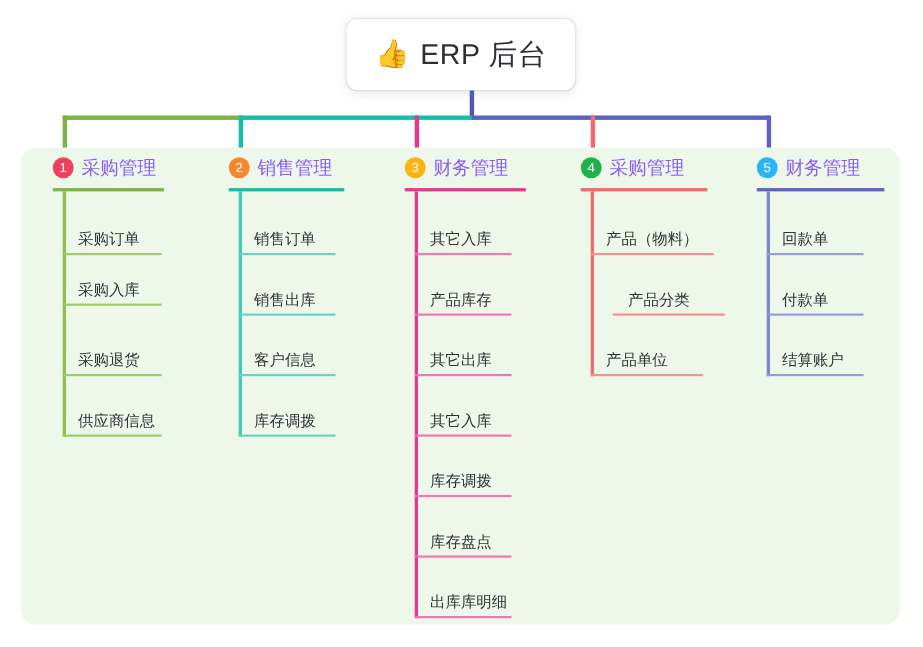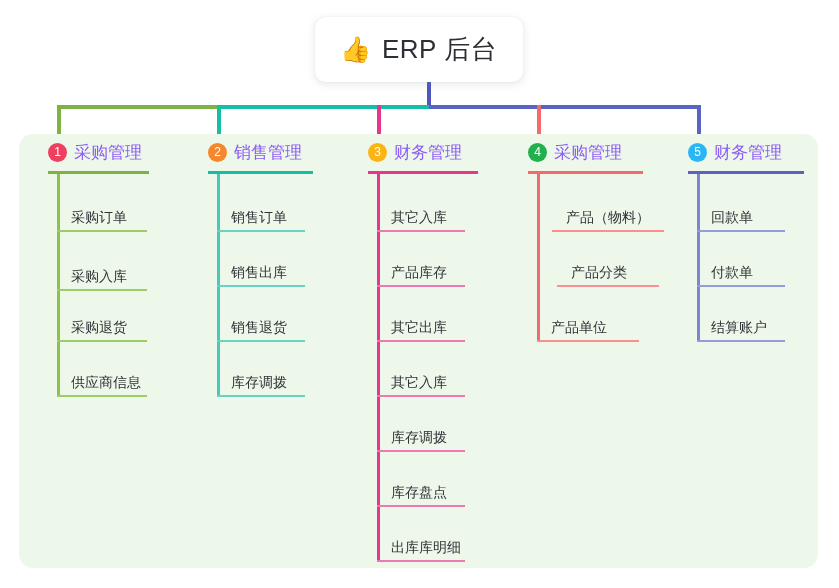--- a/index.html
+++ b/index.html
@@ -83,21 +83,21 @@
         <div class="col-head">
           <span class="badge" style="background: rgb(239, 64, 96);">1</span>
           <span class="col-title">采购管理</span>
         </div>
         <div class="head-rule" style="width: 101px; background: rgb(124, 179, 66);"></div>
         <div class="spine" style="left: 9px; top: 40px; height: 223px; background: rgb(139, 195, 74);"></div>
         <div class="leaf" style="left: 9px; top: 64px; height: 34px; width: 90px;">
           <span class="leaf-label">采购订单</span>
           <div class="leaf-rule" style="width: 90px; background: rgb(156, 204, 101);"></div>
         </div>
-        <div class="leaf" style="left: 9px; top: 123px; height: 34px; width: 90px; text-align: right;">
+        <div class="leaf" style="left: 9px; top: 110px; height: 34px; width: 90px; text-align: right;">
           <span class="leaf-label">采购入库</span>
           <div class="leaf-rule" style="width: 90px; background: rgb(156, 204, 101);"></div>
         </div>
         <div class="leaf" style="left: 9px; top: 174px; height: 34px; width: 90px;">
           <span class="leaf-label">采购退货</span>
           <div class="leaf-rule" style="width: 90px; background: rgb(156, 204, 101);"></div>
         </div>
         <div class="leaf" style="left: 9px; top: 229px; height: 34px; width: 90px;">
           <span class="leaf-label">供应商信息</span>
           <div class="leaf-rule" style="width: 90px; background: rgb(156, 204, 101);"></div>
@@ -112,21 +112,21 @@
         <div class="spine" style="left: 9px; top: 40px; height: 223px; background: rgb(69, 201, 184);"></div>
         <div class="leaf" style="left: 9px; top: 64px; height: 34px; width: 88px;">
           <span class="leaf-label">销售订单</span>
           <div class="leaf-rule" style="width: 88px; background: rgb(104, 211, 196);"></div>
         </div>
         <div class="leaf" style="left: 9px; top: 119px; height: 34px; width: 88px; font-family: Liberation Mono, monospace;">
           <span class="leaf-label">销售出库</span>
           <div class="leaf-rule" style="width: 88px; background: rgb(104, 211, 196);"></div>
         </div>
         <div class="leaf" style="left: 9px; top: 174px; height: 34px; width: 88px;">
-          <span class="leaf-label">销售退货</span>
+          <span class="leaf-label">客户信息</span>
           <div class="leaf-rule" style="width: 88px; background: rgb(104, 211, 196);"></div>
         </div>
         <div class="leaf" style="left: 9px; top: 229px; height: 34px; width: 88px;">
           <span class="leaf-label">库存调拨</span>
           <div class="leaf-rule" style="width: 88px; background: rgb(104, 211, 196);"></div>
         </div>
       </div>
       <div class="col" style="left: 349px;">
         <div class="col-head">
           <span class="badge" style="background: rgb(252, 180, 21);">3</span>
@@ -163,21 +163,21 @@
           <div class="leaf-rule" style="width: 88px; background: rgb(239, 119, 178);"></div>
         </div>
       </div>
       <div class="col" style="left: 509px;">
         <div class="col-head">
           <span class="badge" style="background: rgb(32, 177, 76);">4</span>
           <span class="col-title">采购管理</span>
         </div>
         <div class="head-rule" style="width: 115px; background: rgb(244, 105, 107);"></div>
         <div class="spine" style="left: 9px; top: 40px; height: 168px; background: rgb(244, 105, 107);"></div>
-        <div class="leaf" style="left: 24px; top: 64px; height: 34px; width: 112px;">
+        <div class="leaf" style="left: 9px; top: 64px; height: 34px; width: 112px;">
           <span class="leaf-label">产品（物料）</span>
           <div class="leaf-rule" style="width: 112px; background: rgb(248, 144, 146);"></div>
         </div>
         <div class="leaf" style="left: 9px; top: 119px; height: 34px; width: 102px; margin-left: 20px;">
           <span class="leaf-label">产品分类</span>
           <div class="leaf-rule" style="width: 102px; background: rgb(248, 144, 146);"></div>
         </div>
         <div class="leaf" style="left: 9px; top: 174px; height: 34px; width: 102px;">
           <span class="leaf-label">产品单位</span>
           <div class="leaf-rule" style="width: 102px; background: rgb(248, 144, 146);"></div>

